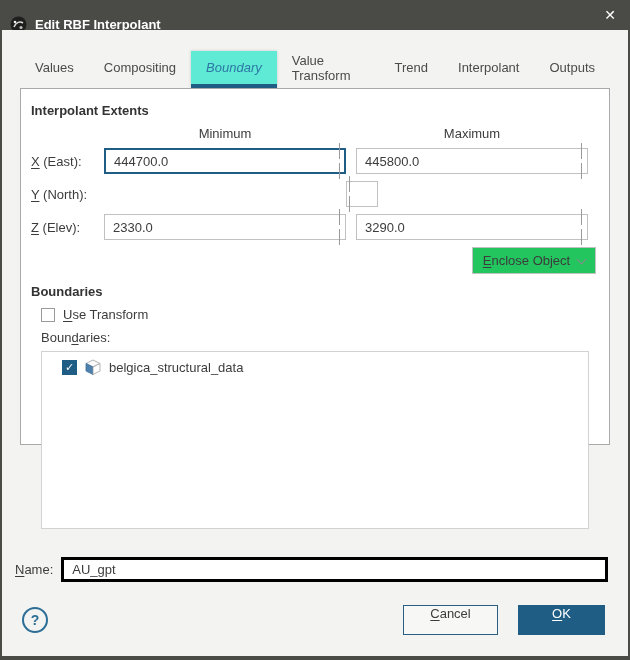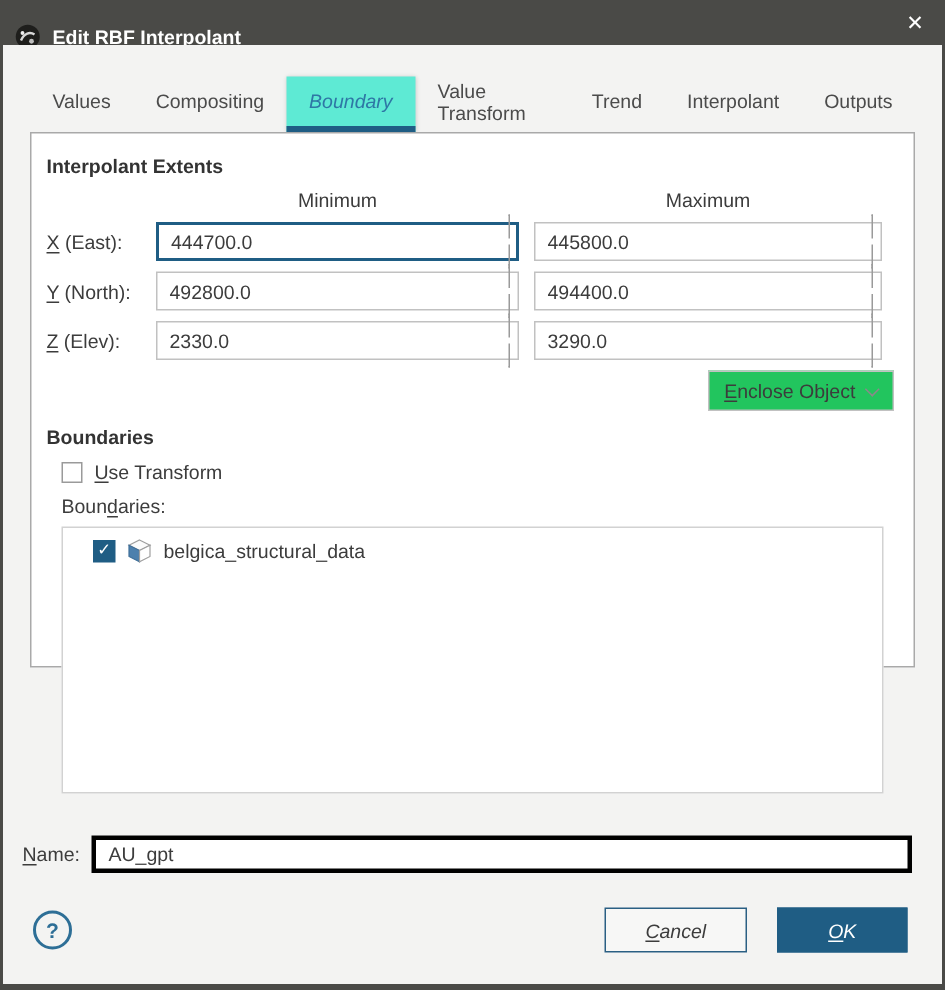--- a/index.html
+++ b/index.html
@@ -56,21 +56,21 @@
   .u { text-decoration:underline; text-underline-offset:2px; }
 
   
   .name-row { position:absolute; top:527px; left:13px; right:20px; display:flex; align-items:center; }
   .name-row input { flex:1; height:25px; border:3px solid #000000; background:#ffffff; margin-left:8px; padding:0 8px; font-family:inherit; font-size:13px; color:#3c3c3c; }
 
   
   .footer { position:absolute; top:574px; left:20px; right:23px; height:32px; display:flex; align-items:center; }
   .help-btn { width:26px; height:26px; border:2px solid #2d6e96; border-radius:50%; color:#2d6e96; display:flex; align-items:center; justify-content:center; font-size:14px; font-weight:bold; }
   .footer-spacer { flex:1; }
-  .btn { height:30px; display:flex; align-items:center; justify-content:center; font-size:13px;font-style:italic; }
+  .btn { height:30px; display:flex; justify-content:center; font-size:13px; }
   .btn-cancel { width:95px; background:#f7f7f6; border:1px solid #2a5f83; color:#3c3c3c; margin-right:20px; }
   .btn-ok { width:87px; background:#1f5d84; border:1px solid #1f5d84; color:#ffffff; }
 </style>
 </head>
 <body>
 
 <div class="window">
 
   <div class="titlebar">
     <svg class="title-icon" viewBox="0 0 17 17">
@@ -122,27 +122,20 @@
           <input value="445800.0" style="">
           <div class="spin-btns">
             <div><span class="chev up"></span></div>
             <div><span class="chev down"></span></div>
           </div>
         </div>
       </div>
 
       <div class="grid-row field-row">
         <div class="row-label"><span class="u">Y</span><span> (North):</span></div>
-        <div class="spin-field">
-          <input value="492800.0" style="">
-          <div class="spin-btns">
-            <div><span class="chev up"></span></div>
-            <div><span class="chev down"></span></div>
-          </div>
-        </div>
         <div></div>
         <div class="spin-field">
           <input value="494400.0" style="">
           <div class="spin-btns">
             <div><span class="chev up"></span></div>
             <div><span class="chev down"></span></div>
           </div>
         </div>
       </div>
 

